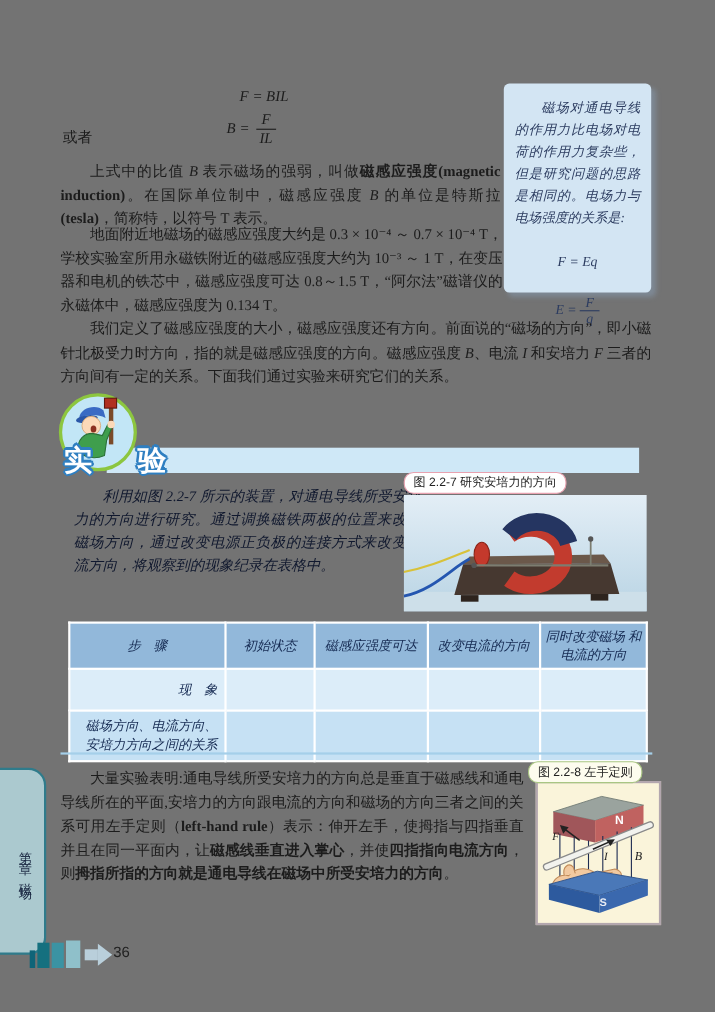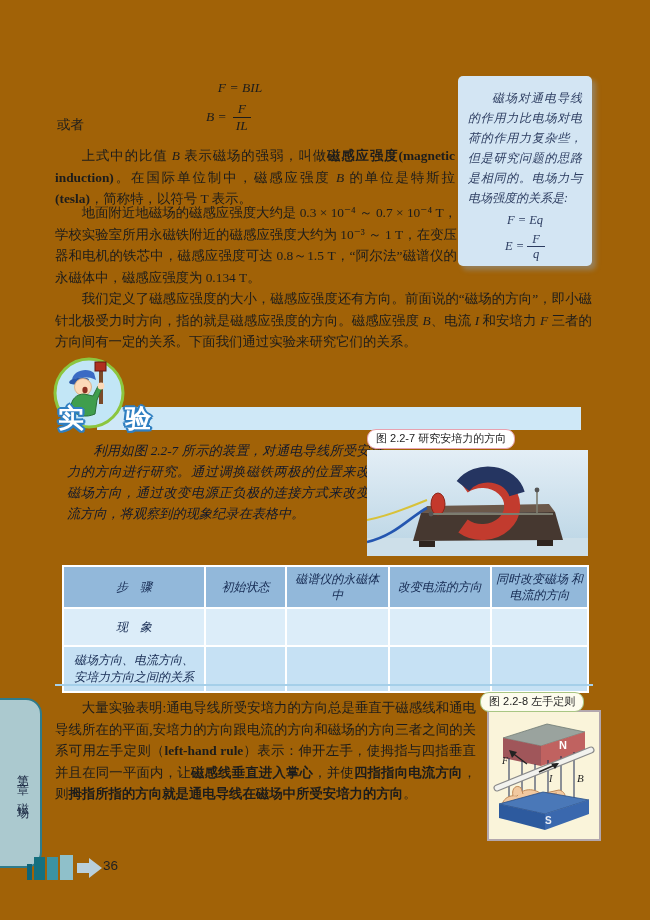--- a/index.html
+++ b/index.html
@@ -1,19 +1,19 @@
 <!DOCTYPE html>
 <html><head>
 <meta charset="utf-8">
 <style>
   * { margin:0; padding:0; box-sizing:border-box; }
   html,body { background:#ffffff; }
   #page {
     position:relative; width:650px; height:920px; margin:0 auto;
-    background:#a16207; overflow:hidden;
+    background:#737373; overflow:hidden;
     font-family:"Liberation Serif","DejaVu Serif",serif;
     color:#1c1c1c;
   }
   .abs { position:absolute; }
   .body-text { font-size:13.4px; line-height:21.6px; text-align:justify; }
   .body-text p { text-indent:2em; }
   .math { font-style:italic; font-family:"Liberation Serif","DejaVu Serif",serif; }
   b.term { font-weight:bold; }
   .frac { display:inline-flex; flex-direction:column; align-items:center; vertical-align:middle; line-height:1.15; }
   .frac .num { border-bottom:1px solid currentColor; padding:0 5px; }
@@ -28,21 +28,21 @@
   
   #note-box {
     left:458px; top:76px; width:134px; height:190px;
     background:#d3e5f3; border-radius:5px;
     box-shadow:4px 4px 5px rgba(140,165,190,.45);
     padding:12px 10px 8px 10px;
     font-size:12px; line-height:20px; color:#2c3c60;
     text-align:justify;
   }
   #note-box .note-p { text-indent:2em; }
-  #note-box .note-f { text-align:center; font-size:12.5px; margin-top:2px; }
+  #note-box .note-f { text-align:center; font-size:12.5px; margin-top:20px; }
 
   
   #para1 { left:55px; top:145px; width:400px; }
   #para2 { left:55px; top:202px; width:402px; }
   #para3 { left:55px; top:288px; width:537px; }
 
   
   #exp-banner { left:97px; top:407px; width:484px; height:23px; background:#cfe8f7; }
   #exp-mascot { left:52px; top:356px; }
   #exp-title {
@@ -65,21 +65,21 @@
   #fig227-label { left:367px; top:429px; z-index:3; }
   #fig227-photo { left:367px; top:450px; width:221px; height:106px; }
 
   
   #exp-table { left:62px; top:565px; width:527px; border-collapse:collapse; table-layout:fixed;
     font-size:12px; color:#152a52; }
   #exp-table td, #exp-table th { border:2px solid #ffffff; font-weight:normal; }
   #exp-table th { background:#92b8da; height:42px; }
   #exp-table tr.r1 td { background:#dcedf9; height:38px; }
   #exp-table tr.r2 td { background:#c6e1f4; height:46px; }
-  #exp-table .lbl { text-align:center; font-style:italic; line-height:17px; padding:2px 6px; }
+  #exp-table .lbl { text-align:right; font-style:italic; line-height:17px; padding:2px 6px; }
   #exp-table th { font-style:italic; line-height:16px; padding:2px 4px; text-align:center; }
 
   #divider { left:55px; top:684px; width:538px; height:2px; background:#a5cfe9; }
 
   
   #rule-text { left:55px; top:697px; width:421px; }
 
   
   #fig228-label { left:480px; top:692px; border-color:#a9c683; background:#fdfcee; z-index:3; }
   #fig228-frame { left:487px; top:710px; width:114px; height:131px; background:#faf4da; border:2px solid #b3a7ae; }
@@ -194,21 +194,21 @@
       <col style="width:27%">
         <col style="width:15.5%">
         <col style="width:19.5%">
         <col style="width:19.5%">
         <col style="width:18.5%">
     </colgroup>
     <tbody>
         <tr>
       <th>步　骤</th>
       <th>初始状态</th>
-      <th>磁谱仪的永磁体中</th>
+      <th>磁感应强度可达</th>
       <th>改变电流的方向</th>
       <th>同时改变磁场 和电流的方向</th>
     </tr>
     <tr class="r1">
       <td class="lbl">现　象</td>
       <td></td>
       <td></td>
       <td></td>
       <td></td>
     </tr>

